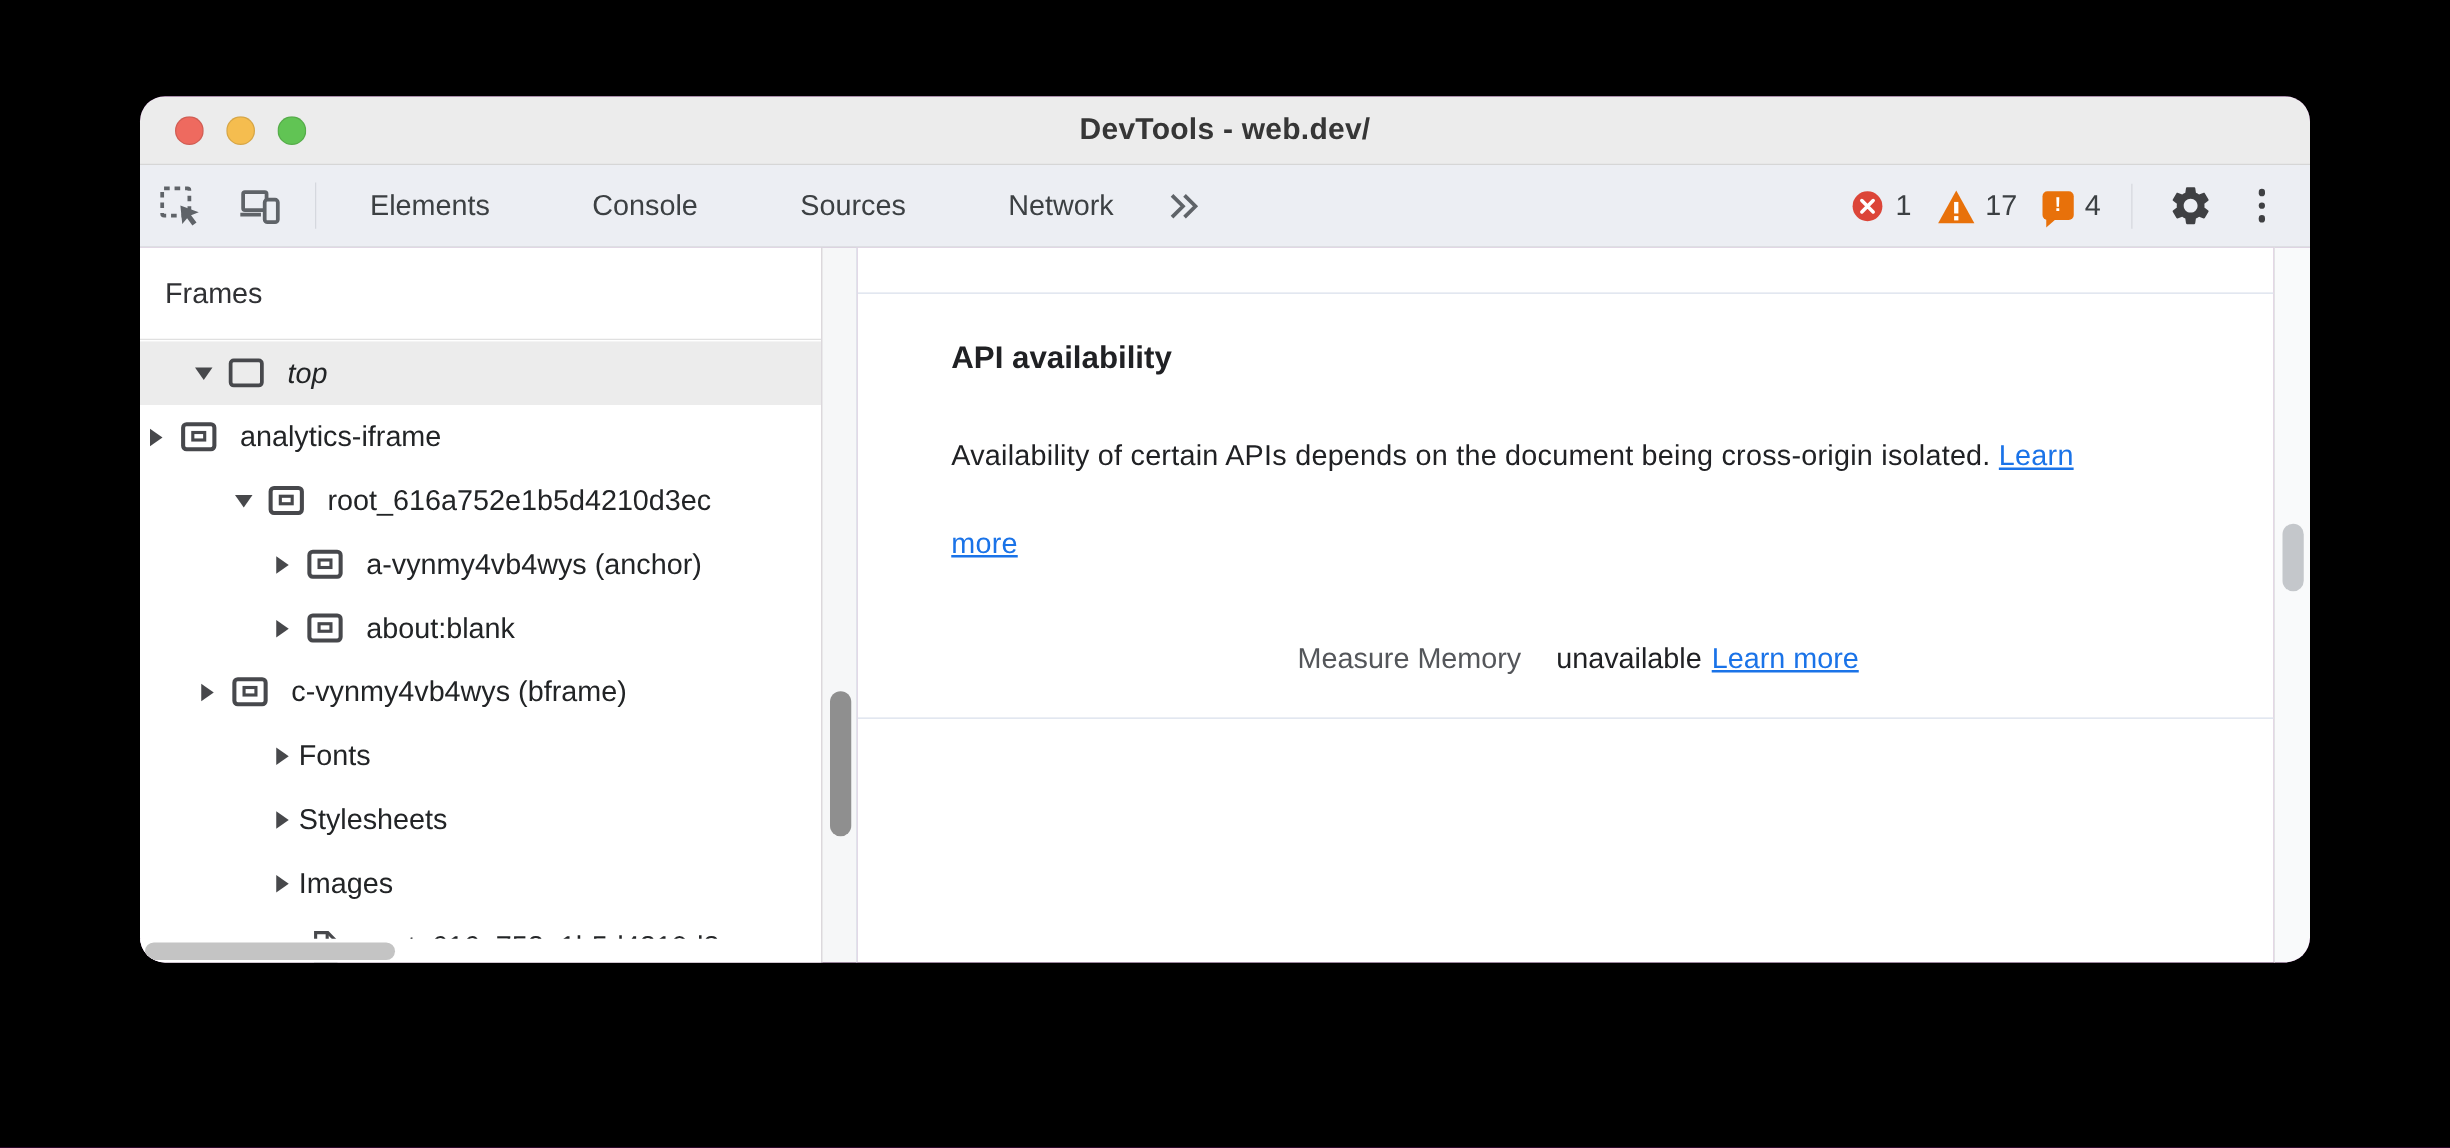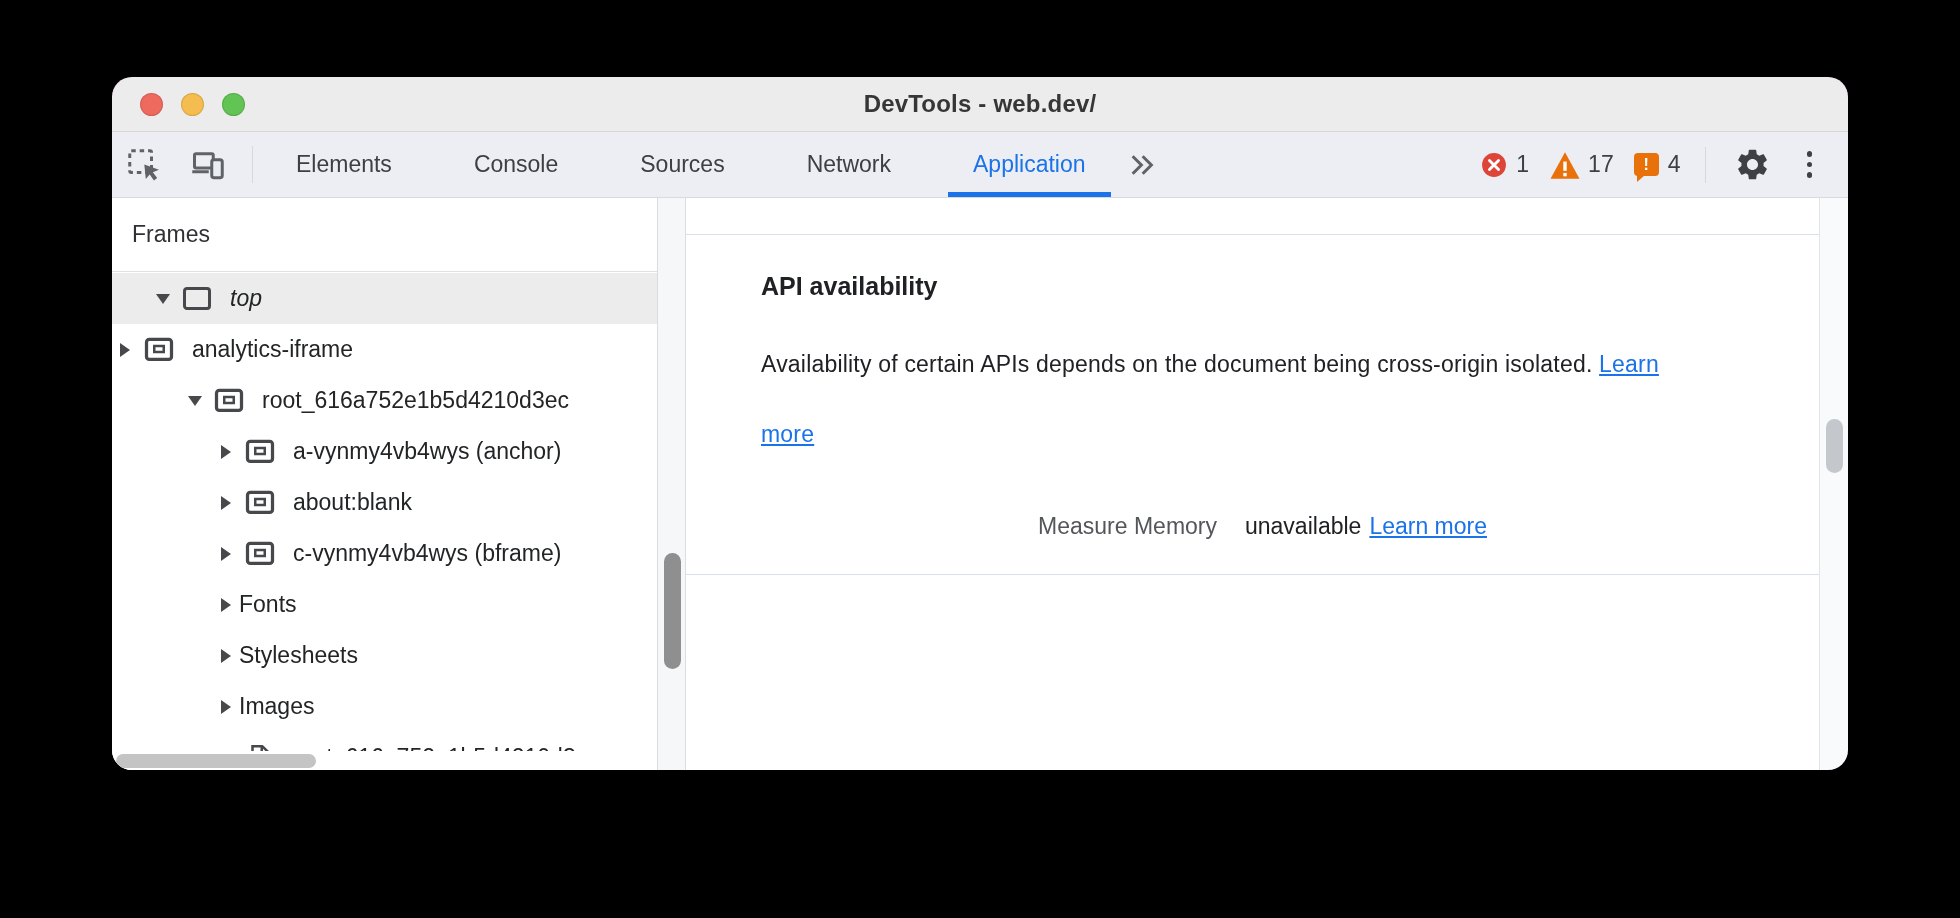--- a/index.html
+++ b/index.html
@@ -121,21 +121,20 @@
               <rect x="14.5" y="8.5" width="7" height="12" rx="1.5" fill="#eceef3" stroke="#5f6368" stroke-width="2"></rect>
             </svg>
           </span>
         </button>
         <div class="tb-sep"></div>
         <div class="tabs" id="tabs">
             <div class="tab">Elements</div>
             <div class="tab">Console</div>
             <div class="tab">Sources</div>
             <div class="tab">Network</div>
-            <div class="tab active">Application</div>
           </div>
         <button class="tb-btn more-tabs">
           <span>
             <svg width="30" height="30" viewBox="0 0 24 24">
               <path d="M4.5 5 L11.5 12 L4.5 19 M12.5 5 L19.5 12 L12.5 19" fill="none" stroke="#5f6368" stroke-width="2.4"></path>
             </svg>
           </span>
         </button>
       </div>
 
@@ -238,21 +237,21 @@
                 <span class="tri-closed"></span>
               </span>
               <span class="t-icon">
                 <svg viewBox="0 0 24 24">
                   <rect x="2" y="3.5" width="20" height="16" rx="2.2" fill="none" stroke="#47484c" stroke-width="2.6"></rect>
                   <rect x="8.2" y="8.8" width="7.6" height="4.8" fill="none" stroke="#47484c" stroke-width="2"></rect>
                 </svg>
               </span>
               <span class="t-label">about:blank</span>
             </div>
-            <div class="t-row" style="padding-left: 101px;">
+            <div class="t-row" style="padding-left: 41px;">
               <span class="t-arrow">
                 <span class="tri-closed"></span>
               </span>
               <span class="t-icon">
                 <svg viewBox="0 0 24 24">
                   <rect x="2" y="3.5" width="20" height="16" rx="2.2" fill="none" stroke="#47484c" stroke-width="2.6"></rect>
                   <rect x="8.2" y="8.8" width="7.6" height="4.8" fill="none" stroke="#47484c" stroke-width="2"></rect>
                 </svg>
               </span>
               <span class="t-label">c-vynmy4vb4wys (bframe)</span>

